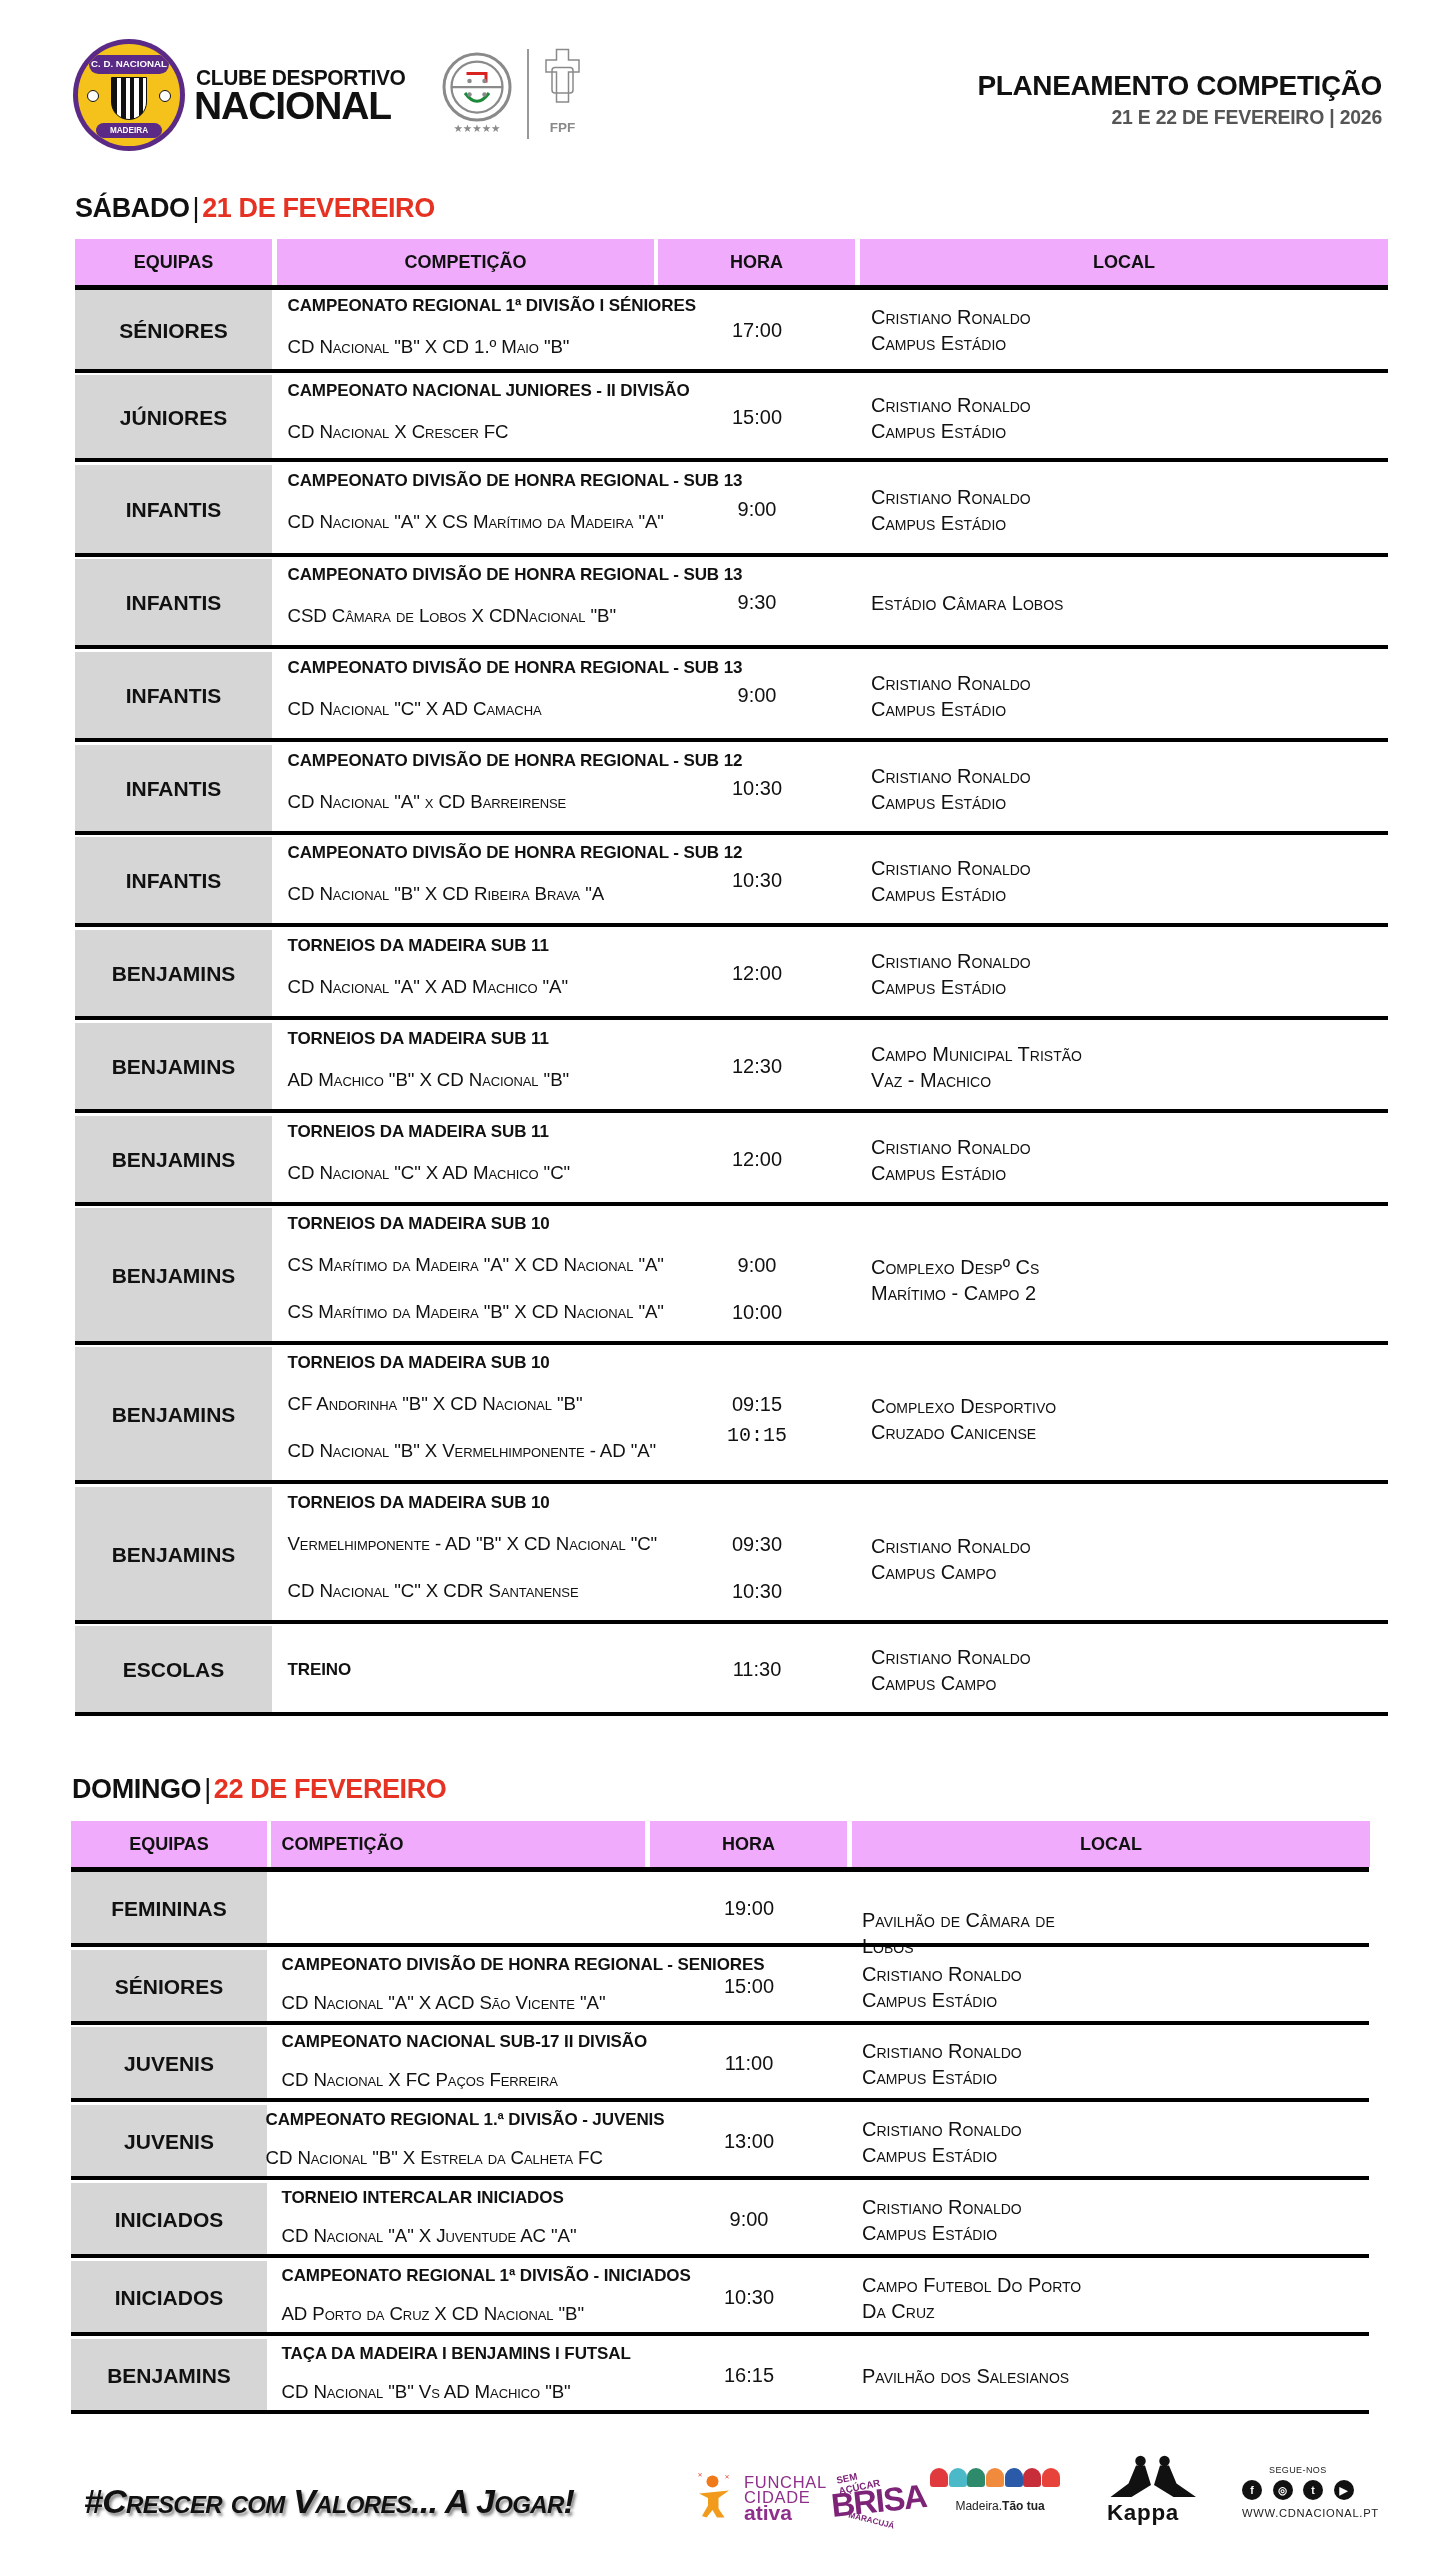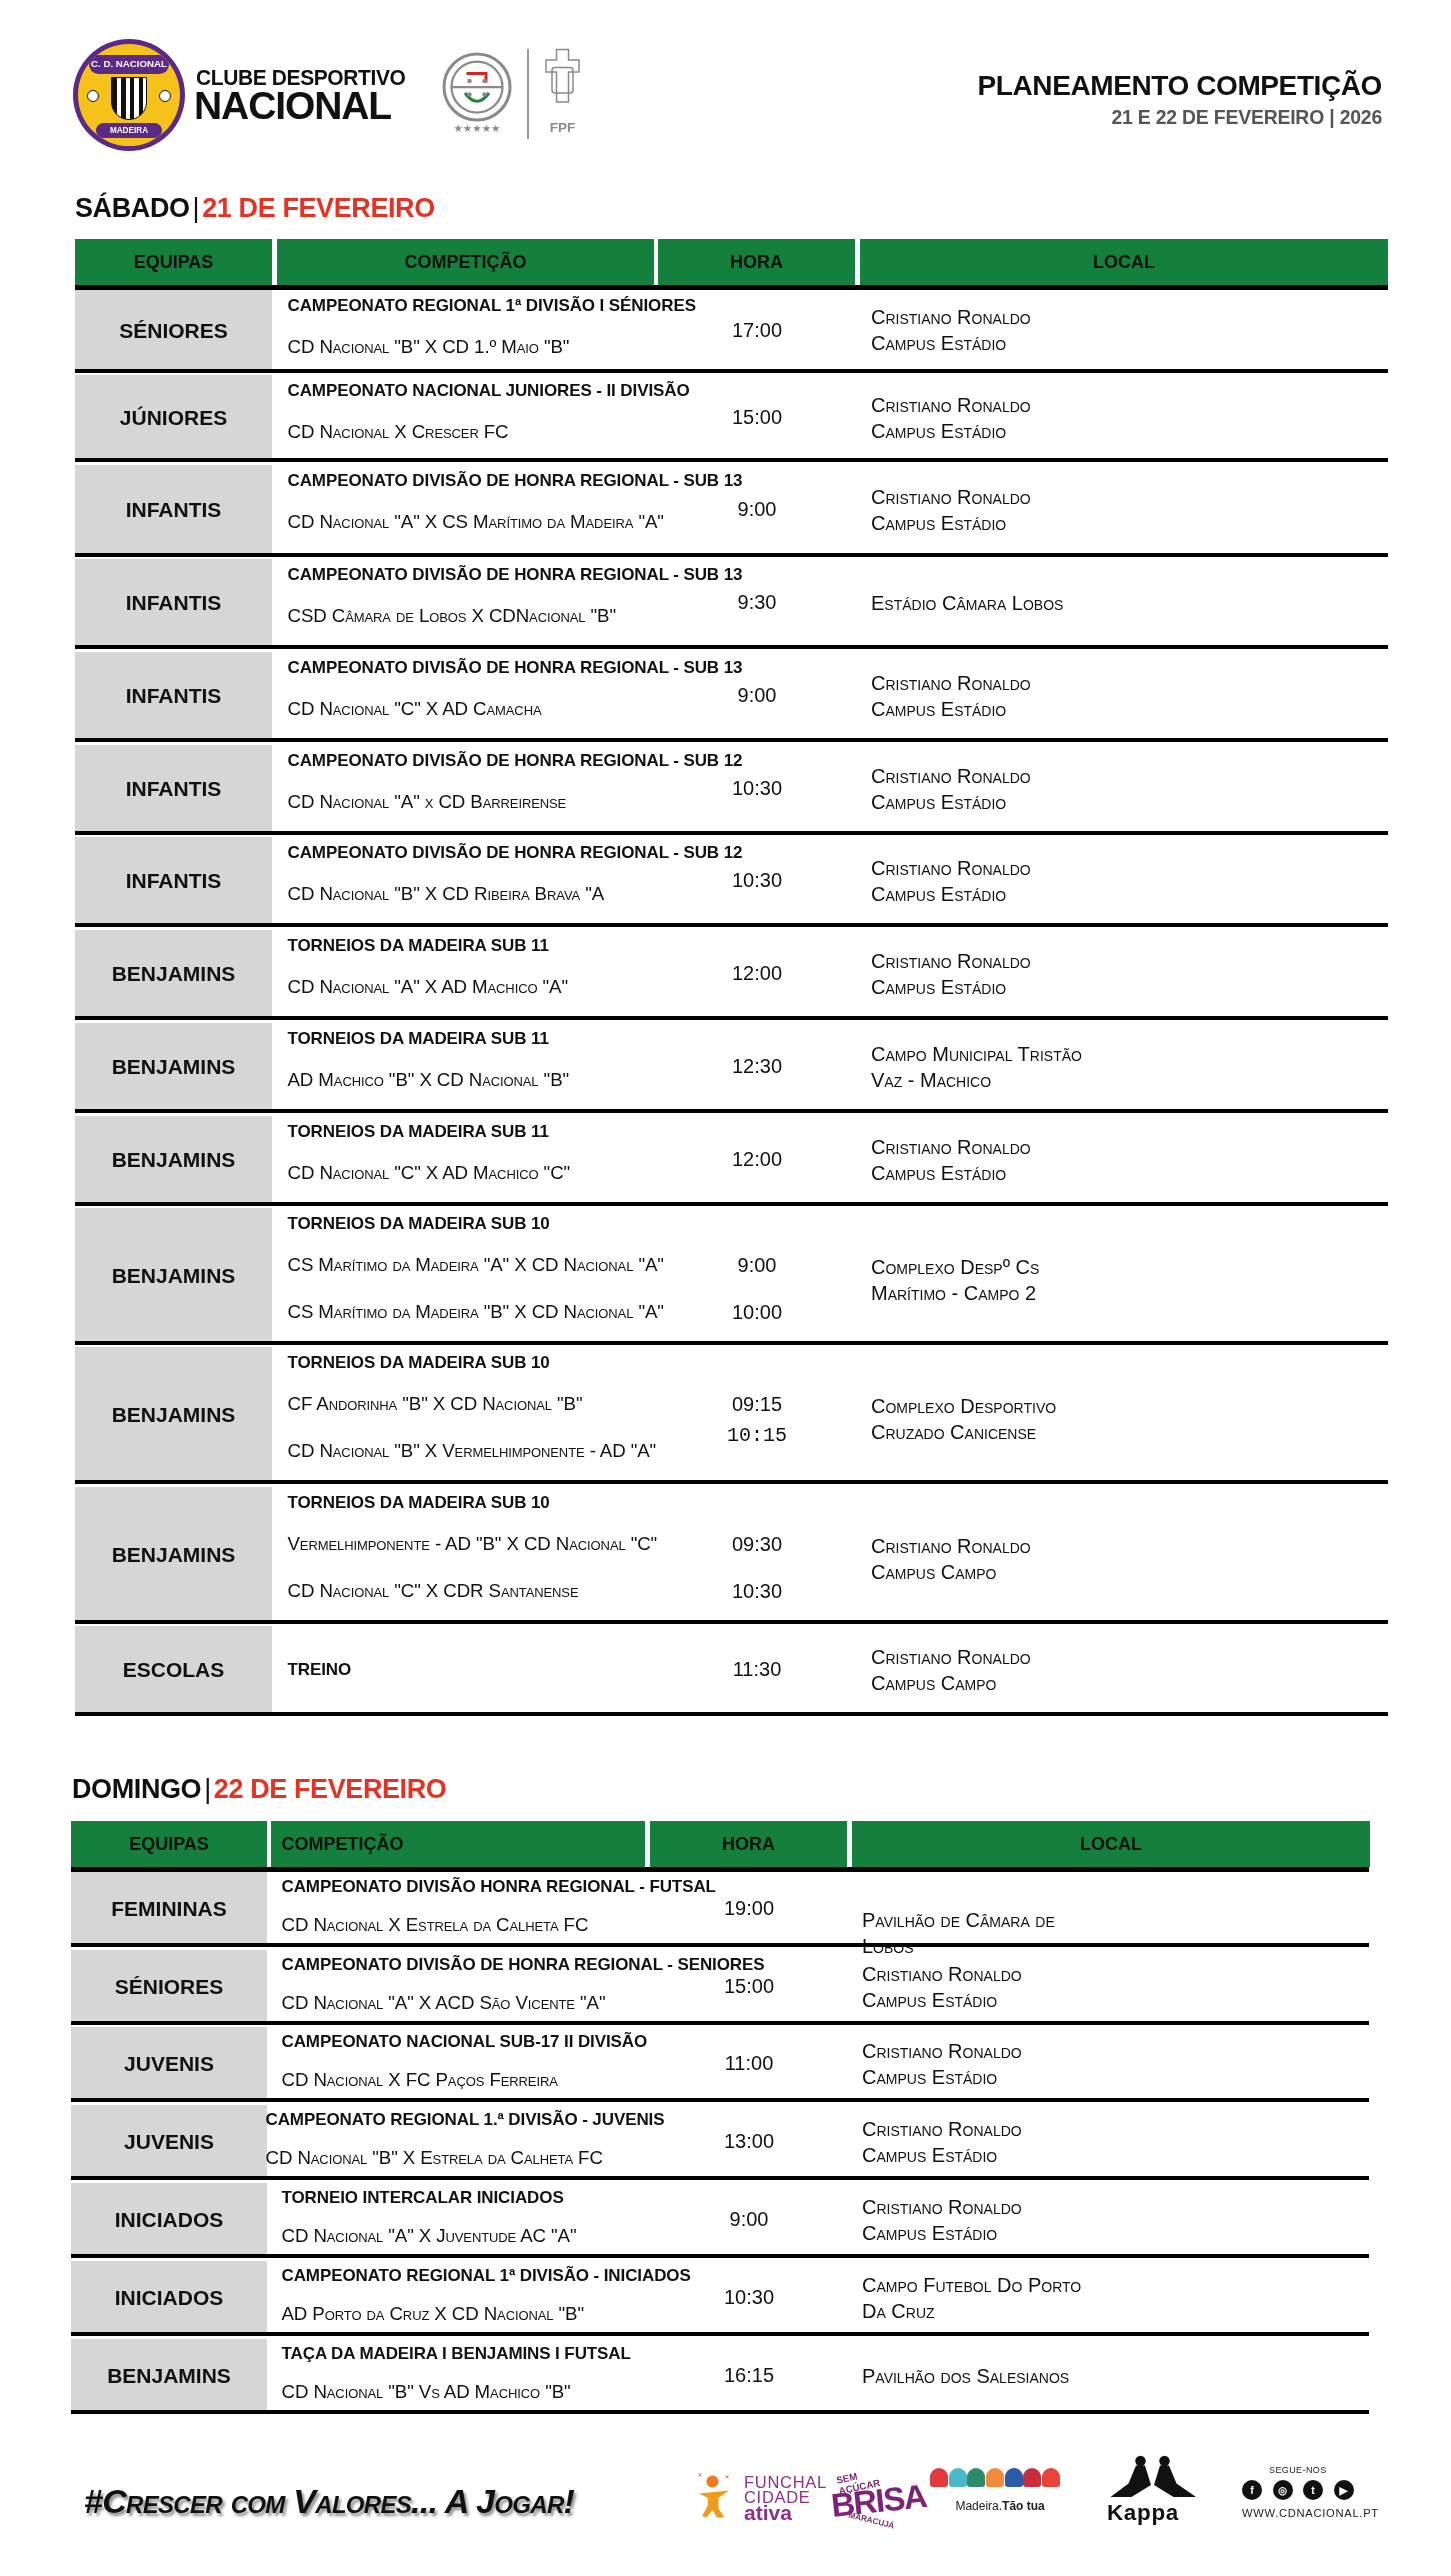--- a/index.html
+++ b/index.html
@@ -26,21 +26,21 @@
 
   
   .day-title { position: absolute; font: bold 27px "Liberation Sans", sans-serif; letter-spacing: -0.4px; }
   .day-title .day-name { color: #111; }
   .day-title .sep { color: #111; font-weight: normal; margin: 0 3px; }
   .day-title .day-date { color: #e53222; }
 
   
   .sched { position: absolute; }
   .thead { position: absolute; left: 0; top: 0; right: 0; height: 48px; }
-  .th { position: absolute; top: 0; height: 46px; background: #15803d; display: flex; align-items: center; justify-content: center; font: bold 18px "Liberation Sans", sans-serif; color: #111; }
+  .th { position: absolute; top: 0; height: 46px; background: #f0abfc; display: flex; align-items: center; justify-content: center; font: bold 18px "Liberation Sans", sans-serif; color: #111; }
   .th.left { justify-content: flex-start; padding-left: 10.5px; }
   .thead-rule { position: absolute; left: 0; right: 0; top: 46px; height: 4.5px; background: #000; }
   .row { position: absolute; left: 0; right: 0; }
   .row .cell-team { position: absolute; top: 0; bottom: 0; left: 0; background: #d6d6d6; display: flex; align-items: center; justify-content: center; font: bold 21px "Liberation Sans", sans-serif; color: #111; }
   .row .cell-comp { position: absolute; top: 0; bottom: 0; }
   .row .comp-title { position: absolute; left: 10.5px; font: bold 17px "Liberation Sans", sans-serif; color: #111; white-space: nowrap; letter-spacing: -0.1px; }
   .row .match { position: absolute; left: 10.5px; font: 18.7px "Liberation Sans", sans-serif; font-variant: small-caps; color: #111; white-space: nowrap; letter-spacing: -0.1px; }
   .row .hora { position: absolute; font: 20px "Liberation Sans", sans-serif; color: #111; text-align: center; width: 150px; }
   .row .local { position: absolute; font: 20px "Liberation Sans", sans-serif; font-variant: small-caps; color: #111; line-height: 26px; }
   .row .rule { position: absolute; left: 0; right: 0; bottom: -2.2px; height: 4.5px; background: #000; }
@@ -321,24 +321,20 @@
 <div class="sched" id="sun-table" style="left:71px; top:1821px; width:1298px;">
   <div class="thead">
     <div class="th" style="left:0; width:196px;">EQUIPAS</div>
     <div class="th left" style="left:200px; width:374px;">COMPETIÇÃO</div>
     <div class="th" style="left:579px; width:197px;">HORA</div>
     <div class="th" style="left:781px; width:518px;">LOCAL</div>
     <div class="thead-rule"></div>
   </div>
 <div class="row" style="top: 51px; height: 73px;">
       <div class="cell-team" style="width: 196px;">FEMININAS</div>
-      <div class="cell-comp" style="left: 200px; width: 374px;">
-        <div class="comp-title" style="top: 4.5px;">CAMPEONATO DIVISÃO HONRA REGIONAL - FUTSAL</div>
-        <div class="match" style="top: 42px;">CD Nacional X Estrela da Calheta FC</div>
-      </div>
       <div class="hora" style="left: 603px; top: 25px;">19:00</div>
       <div class="local" style="left: 791px; width: 503px; top: 10.5px; margin-top: 24px;">
         <div>Pavilhão de Câmara de</div>
         <div>Lobos</div>
       </div>
       <div class="rule"></div>
     </div>
     <div class="row" style="top: 129px; height: 73px;">
       <div class="cell-team" style="width: 196px;">SÉNIORES</div>
       <div class="cell-comp" style="left: 200px; width: 374px; text-align: right;">

